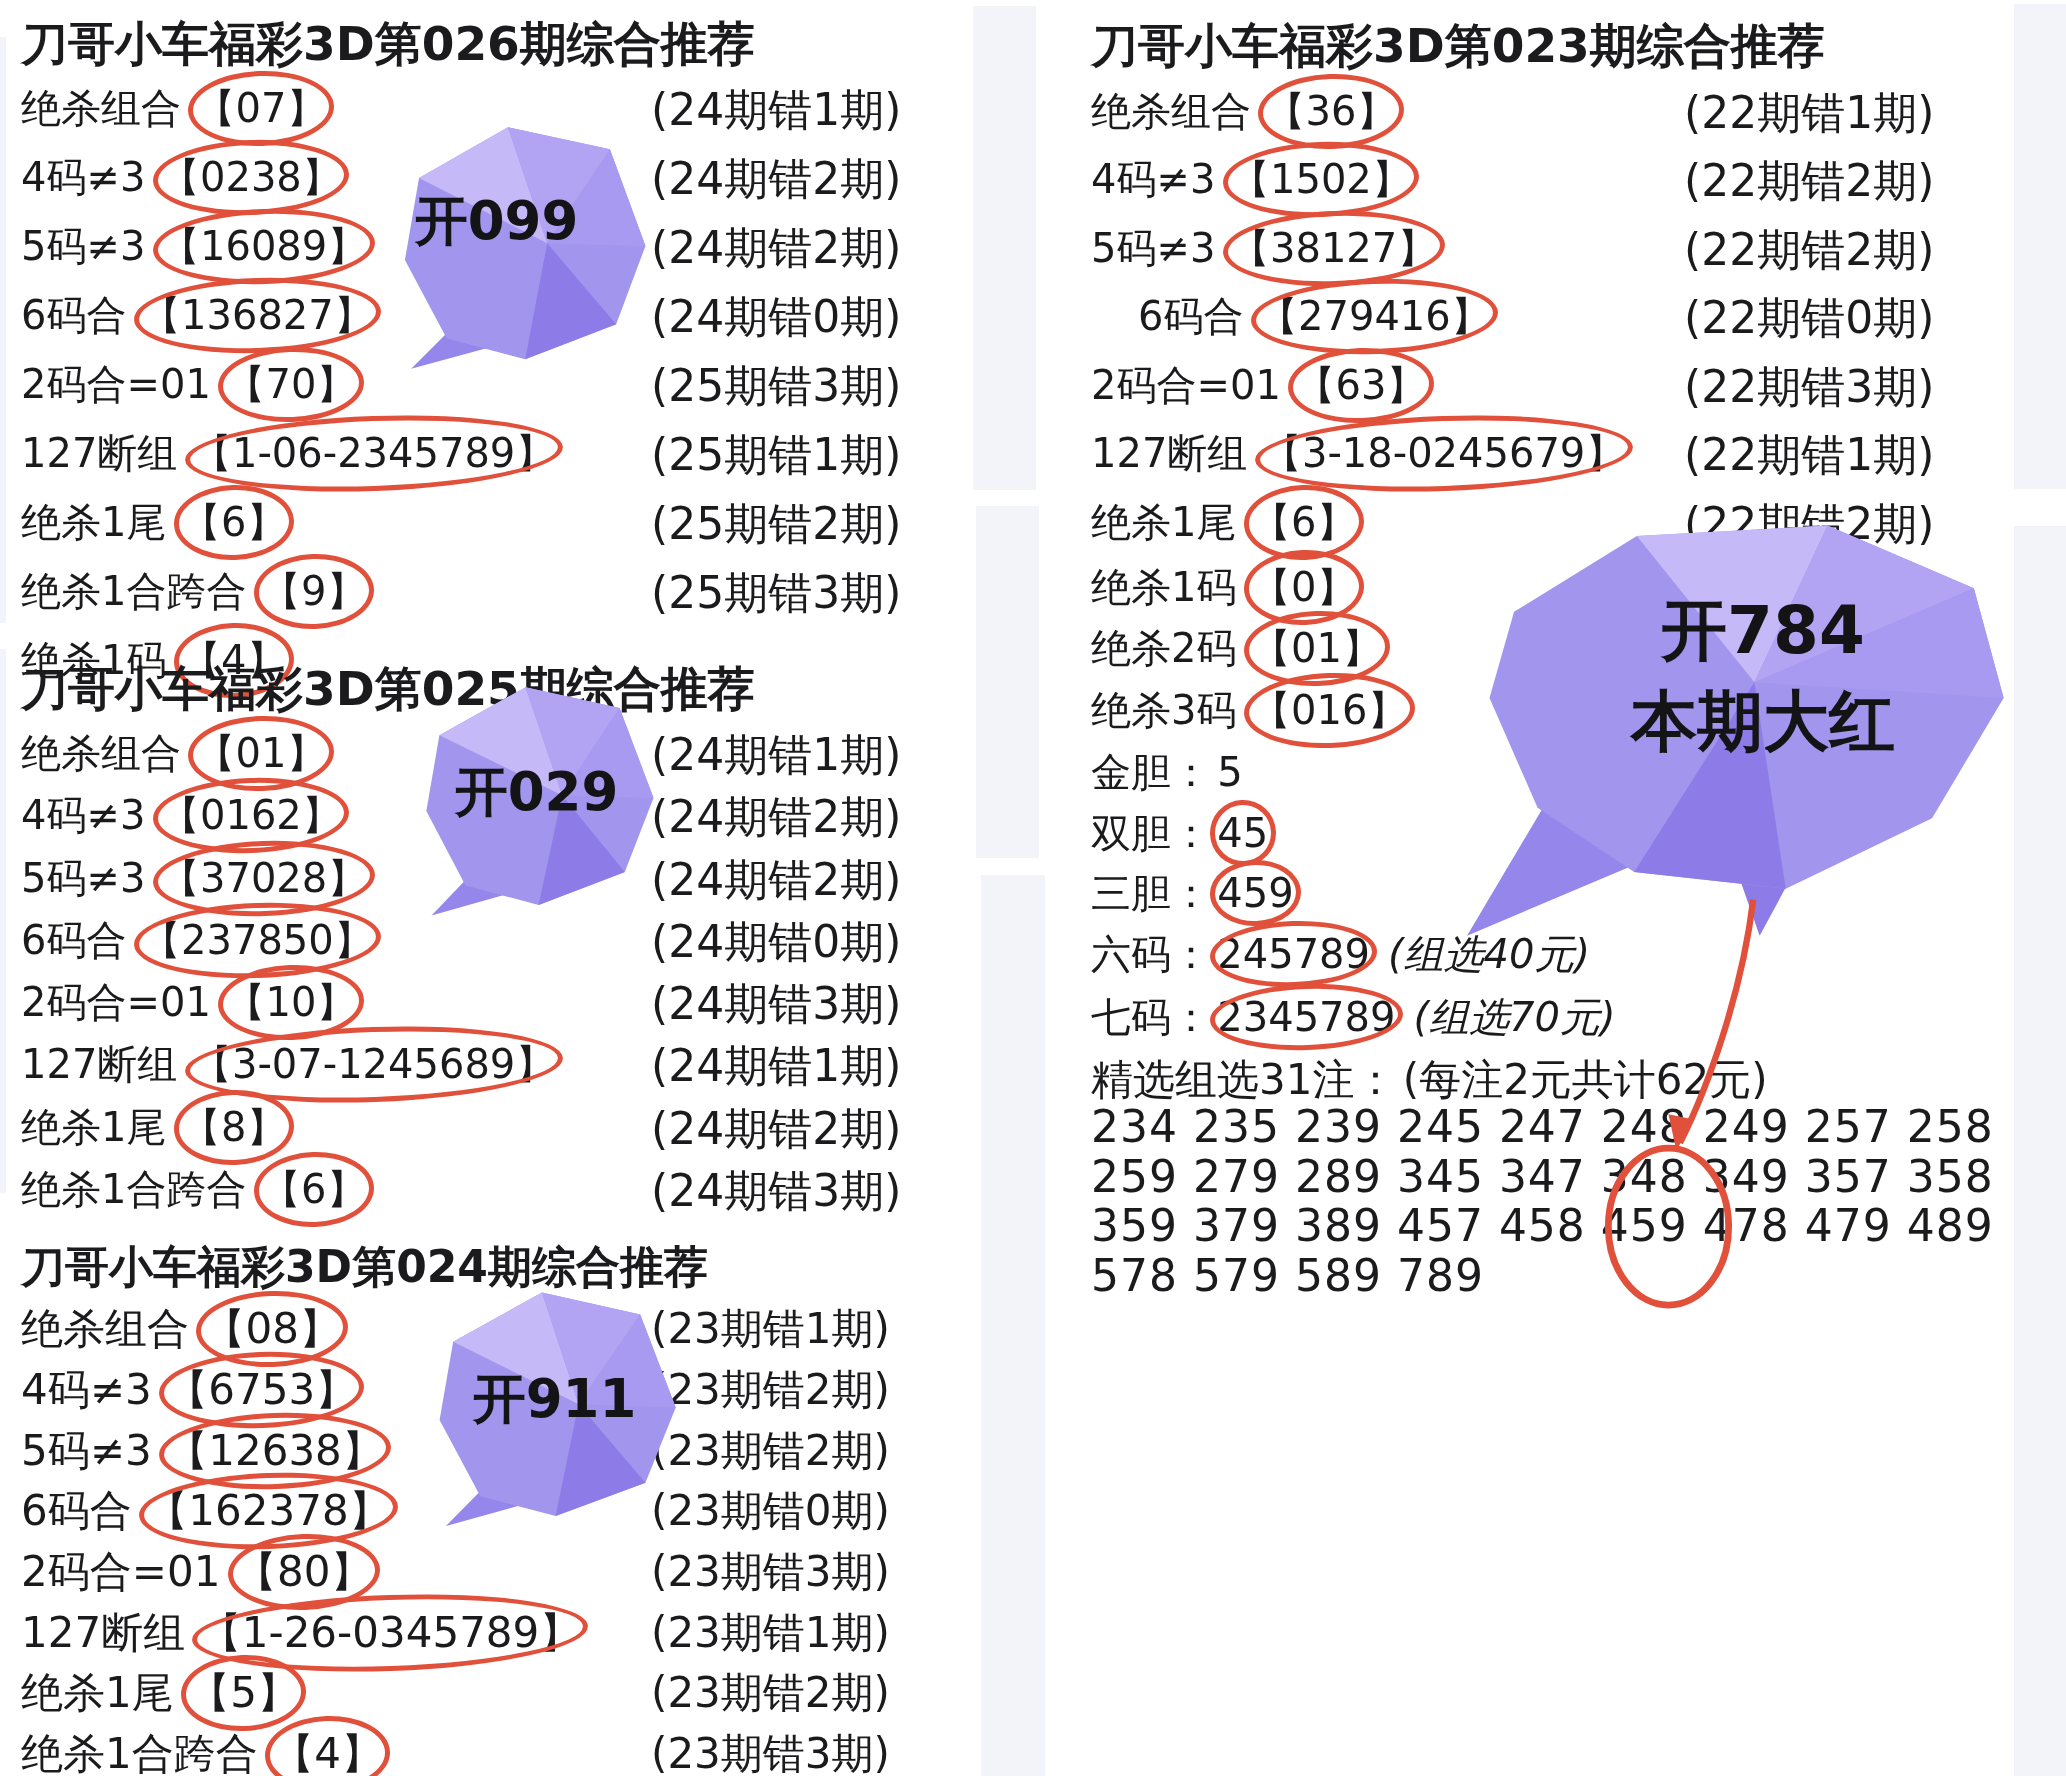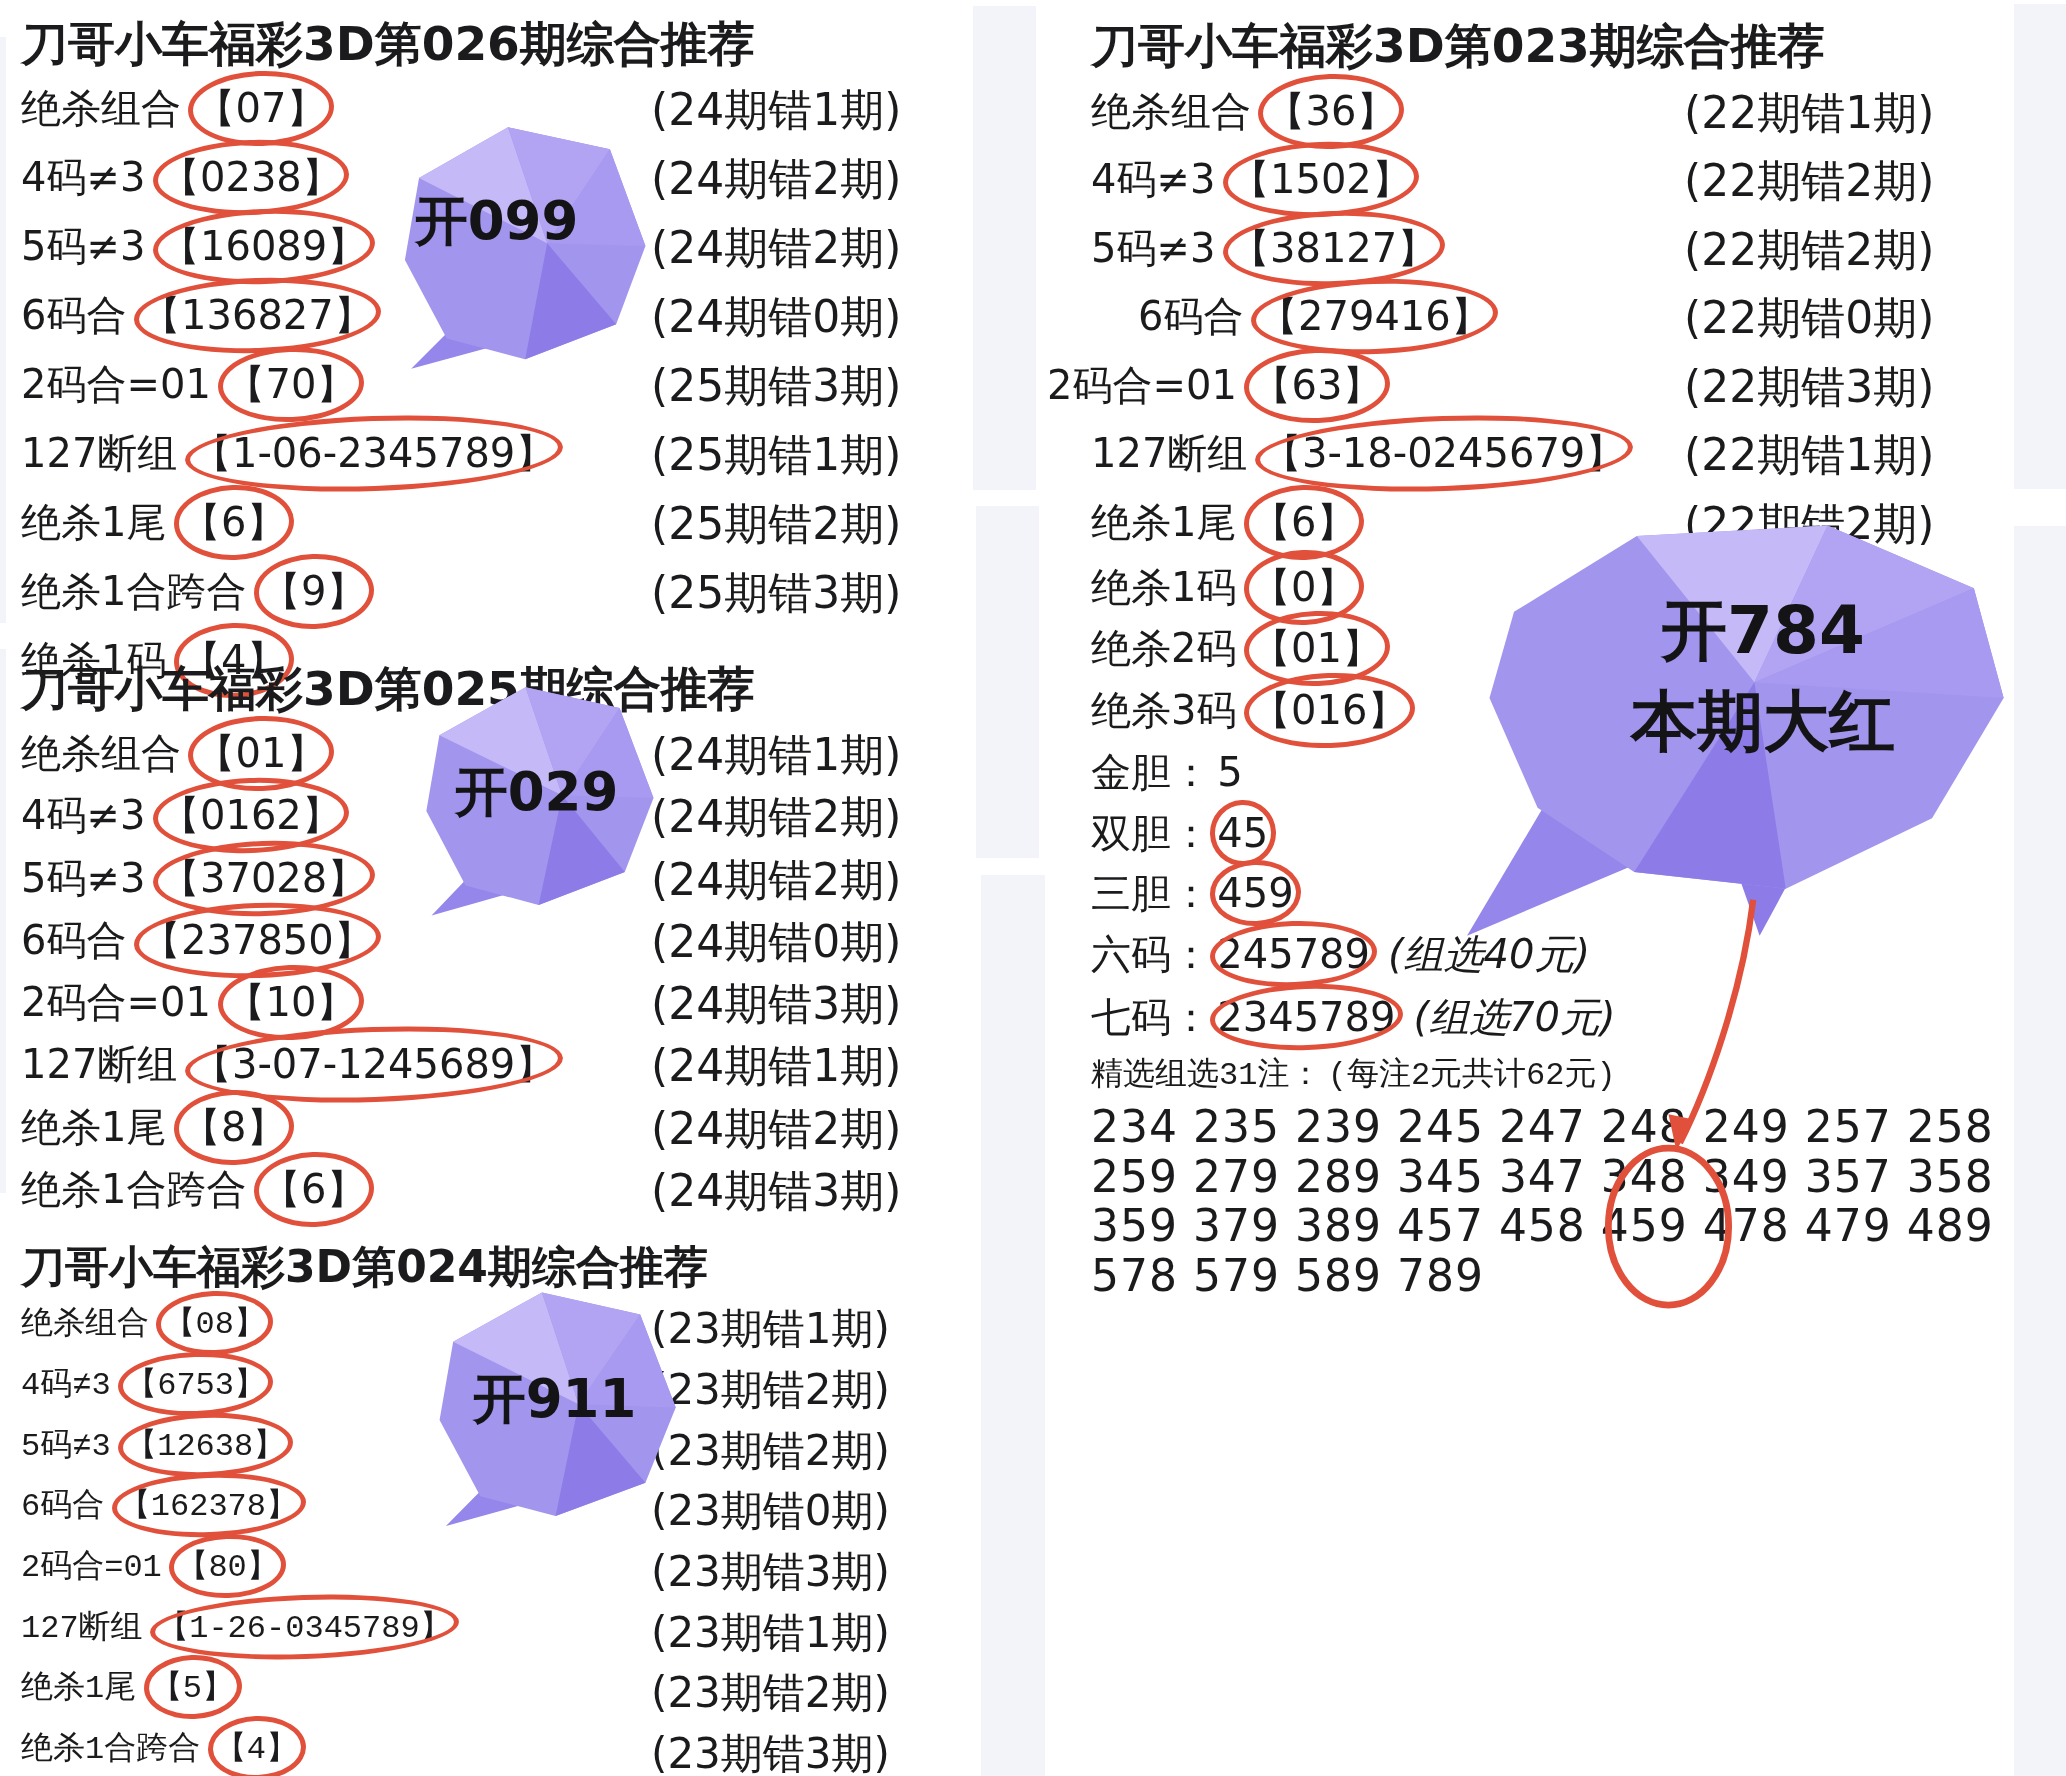--- a/index.html
+++ b/index.html
@@ -1,21 +1,21 @@
 <!DOCTYPE html>
 <html style="font-size:8.4px"><head>
 <meta charset="utf-8">
 <style>
   html,body{margin:0;padding:0;width:2066px;height:1777px;background:#ffffff;
     font-family:"DejaVu Sans","Liberation Sans",sans-serif;color:#1b1b1d;position:relative;overflow:hidden;}
   .strip{position:absolute;background:#f3f4f9;}
   .title{position:absolute;font-weight:bold;font-size:47px;white-space:nowrap;}
   .title.small{font-size:44px;}
   .row{position:absolute;font-size:40px;white-space:nowrap;}
-  .row.f80{font-size:32px;font-family:Liberation Mono, monospace;}
+  .row.f80{font-size:42px;}
   .lbl{display:inline-block;}
   .val{display:inline-block;margin-left:14.6px;position:relative;}
   .val.tight{margin-left:6.3px;}
   .circ::after{content:"";position:absolute;left:-7.3px;right:-7.3px;top:-10.5px;bottom:-9.4px;
     border:5.8px solid #e0503a;border-radius:50%;transform:rotate(-2deg);pointer-events:none;}
   .note{display:inline-block;margin-left:18px;font-style:italic;}
   .stat{position:absolute;font-size:44px;white-space:nowrap;}
   .stat.f80{font-size:42px;}
   .numline{position:absolute;font-size:44px;letter-spacing:1px;white-space:nowrap;}
   .bubble{position:absolute;}
@@ -209,21 +209,21 @@
 <div class="row" style="left:1091px;top:221px">
   <span class="lbl">5码≠3</span><span class="val circ">【38127】</span>
 </div>
 <div class="stat" style="left:1684px;top:221px">(22期错2期)</div>
 
 <div class="row" style="left:1138px;top:289px">
   <span class="lbl">6码合</span><span class="val circ">【279416】</span>
 </div>
 <div class="stat" style="left:1684px;top:289px">(22期错0期)</div>
 
-<div class="row" style="left:1047px;top:358px">
+<div class="row" style="left:1091px;top:358px">
   <span class="lbl">2码合=01</span><span class="val circ">【63】</span>
 </div>
 <div class="stat" style="left:1684px;top:358px">(22期错3期)</div>
 
 <div class="row" style="left:1091px;top:426px">
   <span class="lbl">127断组</span><span class="val circ">【3-18-0245679】</span>
 </div>
 <div class="stat" style="left:1684px;top:426px">(22期错1期)</div>
 
 <div class="row" style="left:1091px;top:495px">

